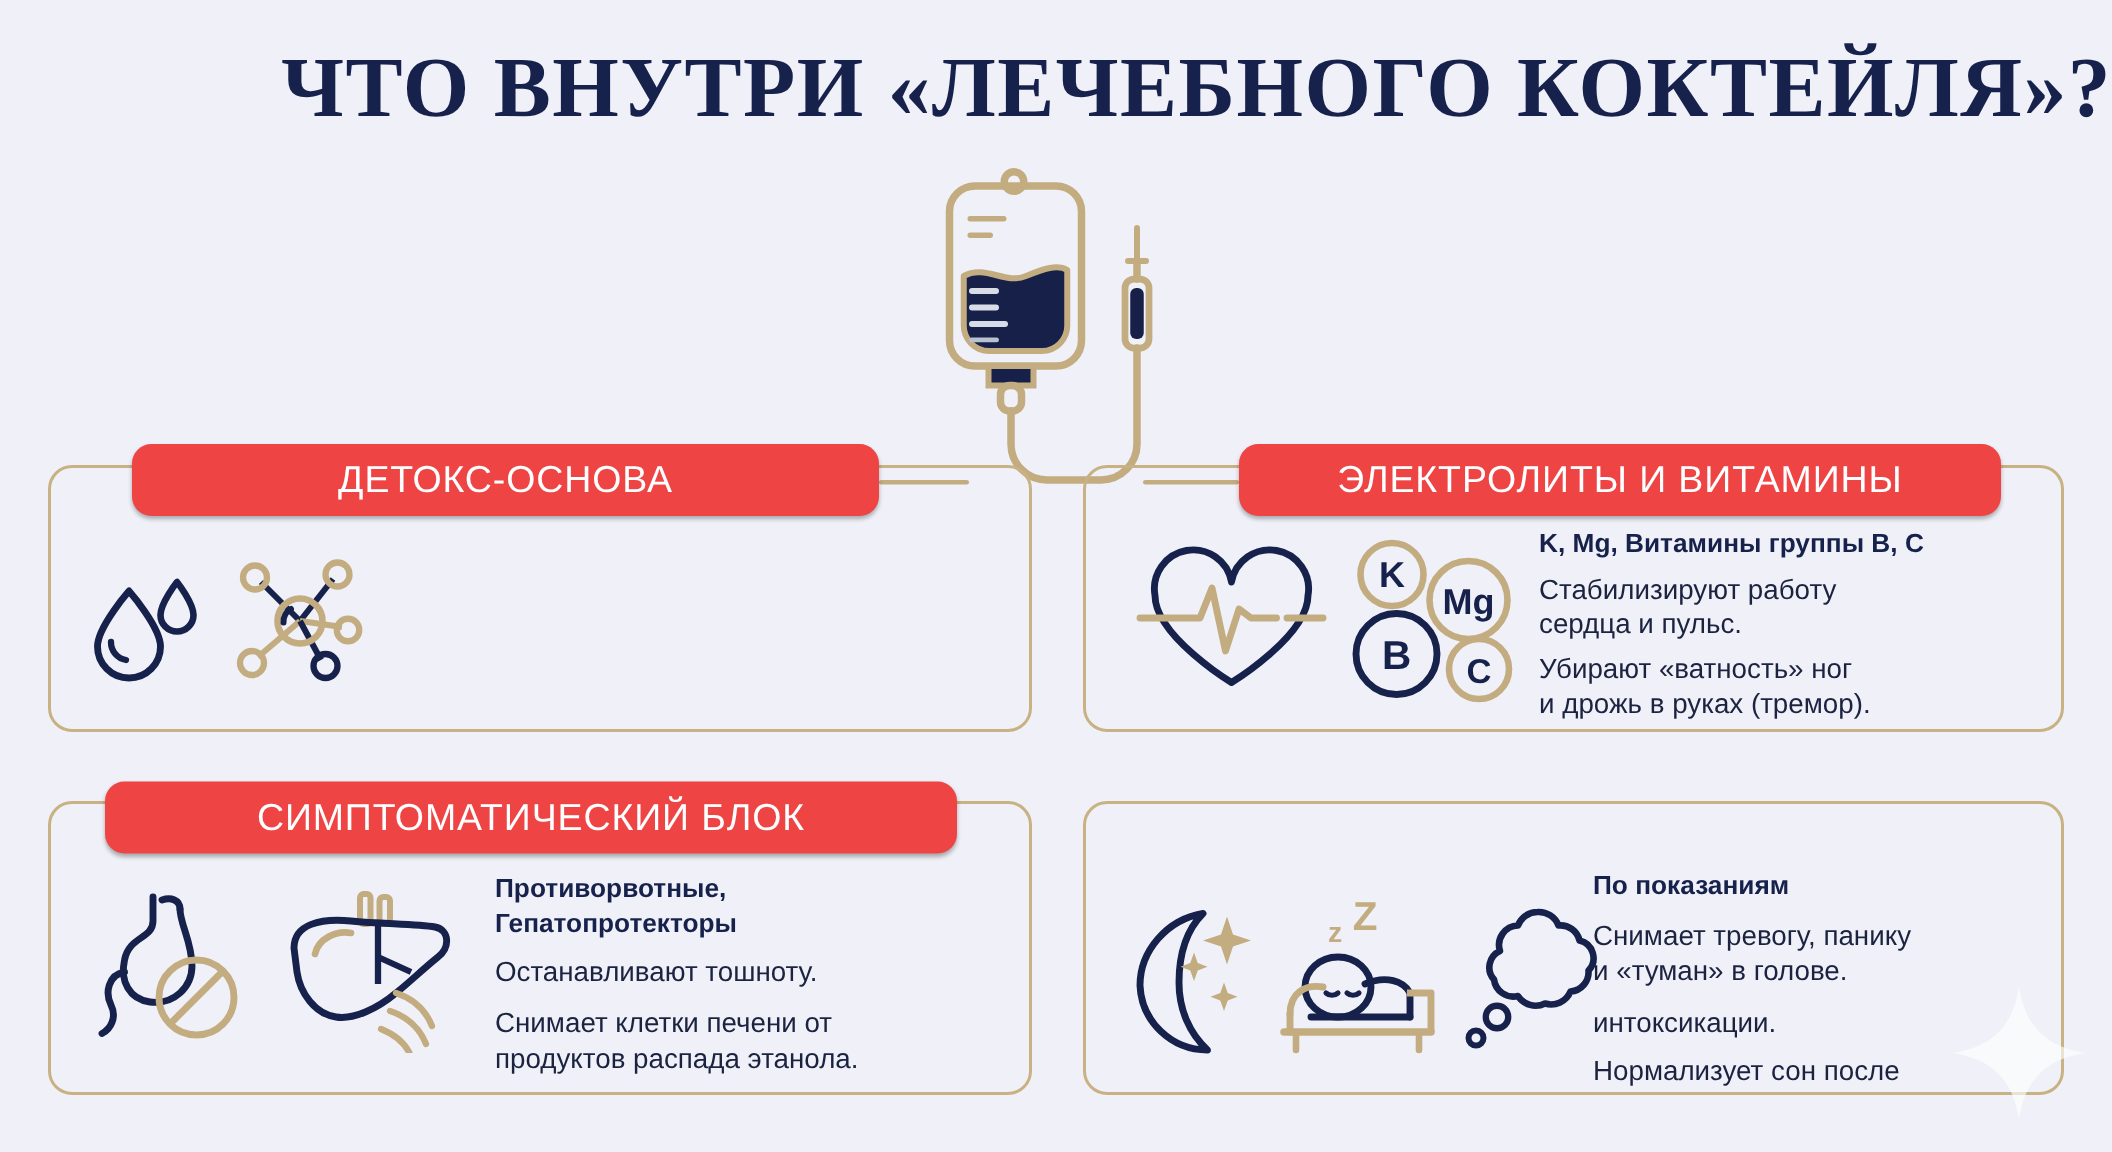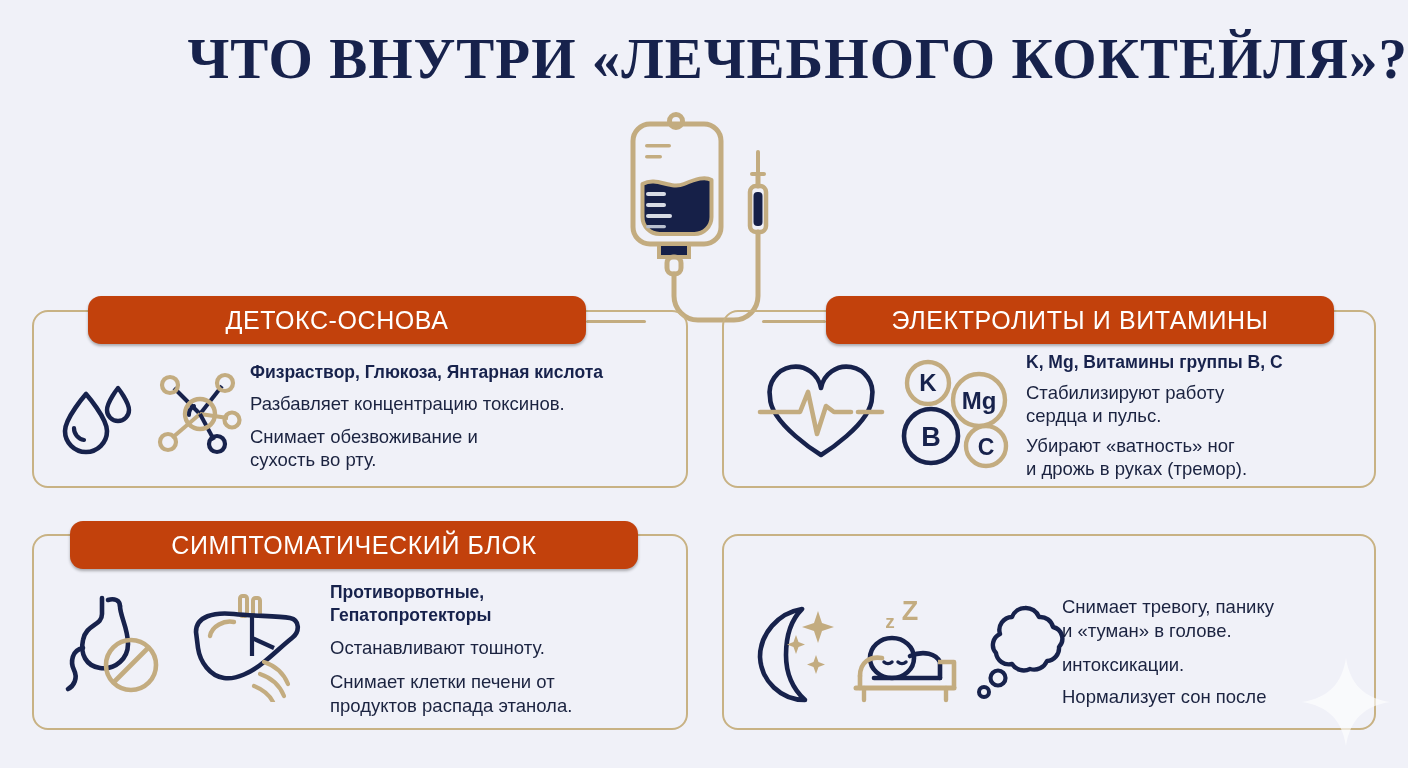--- a/index.html
+++ b/index.html
@@ -63,21 +63,21 @@
     font-size:18.5px;
     line-height:1.26;
     color:#1b2340;
     font-weight:400;
   }
   .txt p:last-child{margin-bottom:0;}
 
   
   .pill{
     position:absolute;
-    background:#c2410c;
+    background:#ef4444;
     border-radius:13px;
     display:flex;align-items:center;justify-content:center;
     color:#ffffff;
     font-size:25px;
     font-weight:400;
     letter-spacing:0.6px;
     white-space:nowrap;
     box-shadow:0 2px 3px rgba(0,0,0,.30);
     box-sizing:border-box;
     z-index:5;
@@ -153,26 +153,20 @@
           <circle cx="48" cy="48" r="15" stroke="#c3ac80" stroke-width="4.4"></circle>
           <path d="M42 40 a10 10 0 0 0 -5 9" stroke="#17224c" stroke-width="4" fill="none" stroke-linecap="round"></path>
           <circle cx="18" cy="19" r="8" stroke="#c3ac80" stroke-width="4.2"></circle>
           <circle cx="73" cy="17" r="8" stroke="#c3ac80" stroke-width="4.2"></circle>
           <circle cx="80" cy="54" r="7.5" stroke="#c3ac80" stroke-width="4.2"></circle>
           <circle cx="16" cy="76" r="8" stroke="#c3ac80" stroke-width="4.2"></circle>
           <circle cx="65" cy="78" r="8" stroke="#17224c" stroke-width="4.2"></circle>
         </svg>
       </span>
     </div>
-    <div class="txt">
-      <div class="lead">Физраствор, Глюкоза, Янтарная кислота</div>
-      <p>Разбавляет концентрацию токсинов.</p>
-      <p style="margin-bottom:0;">Снимает обезвоживание и</p>
-      <p>сухость во рту.</p>
-    </div>
   </div>
 
   <div class="card" style="left:722px;top:310px;width:654px;height:178px;"></div>
   <div class="pill" style="left:826px;top:296px;width:508px;height:48px;align-items:center;">
     <span>ЭЛЕКТРОЛИТЫ И ВИТАМИНЫ</span>
   </div>
   <div class="card-body" style="left:754px;top:350px;width:614px;height:132px;">
     <div class="icons" style="width:272px;gap:8px;">
 
       <span>
@@ -286,20 +280,21 @@
           <path d="M30 38 a13 13 0 0 1 12 -17 a14 14 0 0 1 13 -9 a14 14 0 0 1 14 9
                    a13 13 0 0 1 14 10 a12 12 0 0 1 6 20 a13 13 0 0 1 -12 14
                    a14 14 0 0 1 -17 8 a14 14 0 0 1 -18 -5 a13 13 0 0 1 -16 -11
                    a12 12 0 0 1 4 -19 Z" stroke="#17224c" stroke-width="4.4" stroke-linejoin="round" fill="none"></path>
           <circle cx="28" cy="82" r="7.5" stroke="#17224c" stroke-width="4.2" fill="none"></circle>
           <circle cx="14" cy="96" r="5" stroke="#17224c" stroke-width="4" fill="none"></circle>
         </svg>
       </span>
     </div>
     <div class="txt">
+      <div class="lead" style="margin-bottom:11px;">По показаниям</div>
       <p style="margin-bottom:0;">Снимает тревогу, панику</p>
       <p style="margin-bottom:11px;">и «туман» в голове.</p>
       <p>интоксикации.</p>
       <p style="margin-bottom:0;">Нормализует сон после</p>
     </div>
   </div>
 
   <div class="wm">
     <svg width="96" height="96" viewBox="0 0 96 96" fill="none">
       <path d="M48 4 C52 30 66 44 92 48 C66 52 52 66 48 92 C44 66 30 52 4 48 C30 44 44 30 48 4 Z" fill="#ffffff" fill-opacity="0.75"></path>

